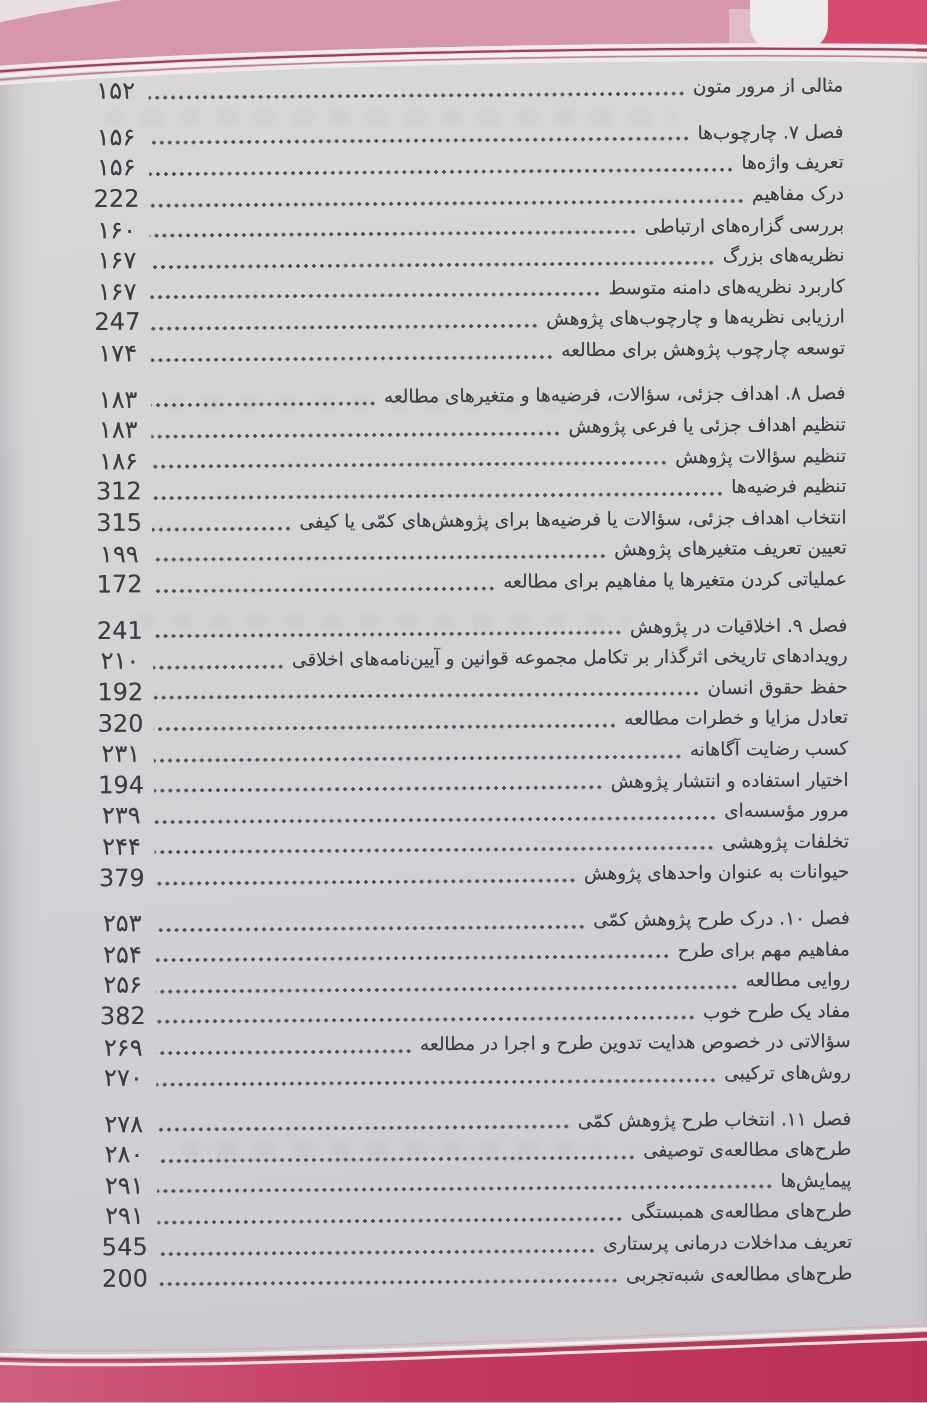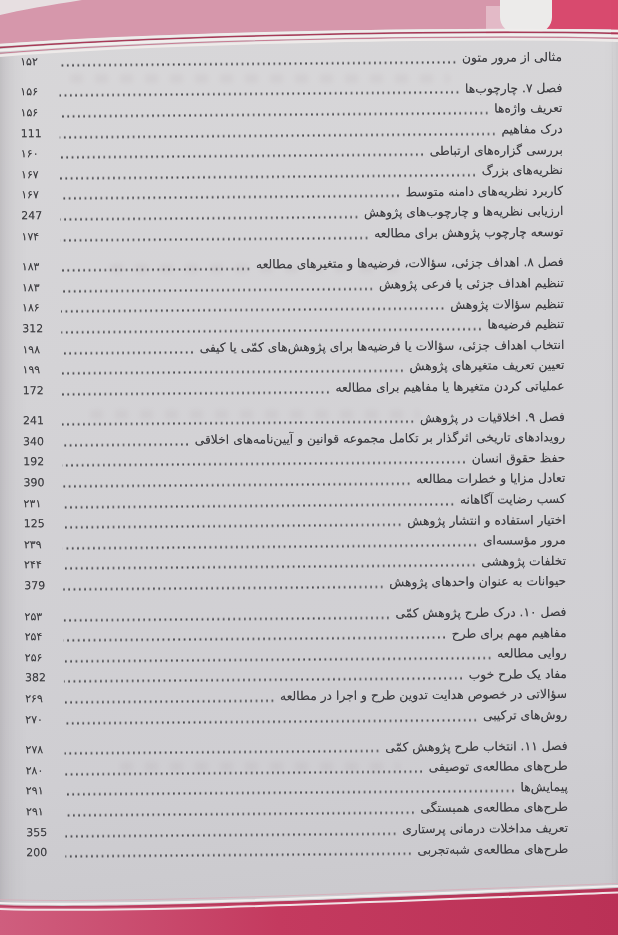--- a/index.html
+++ b/index.html
@@ -34,23 +34,24 @@
     white-space:nowrap;font-size:12.3px;line-height:1;
     text-shadow:0 0 .4px rgba(61,61,65,.55);
   }
   .leader{
     flex:1 1 auto;height:14px;margin:0 5px;min-width:10px;
     background-image:radial-gradient(circle,#4b4b4f 1.02px,rgba(0,0,0,0) 1.32px);
     background-size:5.3px 5.3px;background-repeat:repeat-x;
     background-position:right 8.5px;
   }
   .num{
-    min-width:34px;text-align:left;direction:ltr;
-    font-size:11px;line-height:1;
+    min-width:34px;text-align:center;direction:ltr;
+    font-size:16px;line-height:1;
     text-shadow:0 0 .4px rgba(61,61,65,.5);
+    margin-left:40px;
   }
   .ghost{
     position:absolute;height:9px;border-radius:4px;pointer-events:none;
     background:repeating-linear-gradient(90deg,rgba(125,102,112,.20) 0 13px,rgba(125,102,112,0) 13px 25px);
     filter:blur(2.6px);opacity:.30;
   }
 </style>
 </head>
 <body>
 
@@ -85,21 +86,21 @@
           <span class="num">۱۵۶</span>
         </div>
         <div class="row">
           <span class="title">تعریف واژه‌ها</span>
           <span class="leader"></span>
           <span class="num">۱۵۶</span>
         </div>
         <div class="row">
           <span class="title">درک مفاهیم</span>
           <span class="leader"></span>
-          <span class="num">111</span>
+          <span class="num">222</span>
         </div>
         <div class="row">
           <span class="title">بررسی گزاره‌های ارتباطی</span>
           <span class="leader"></span>
           <span class="num">۱۶۰</span>
         </div>
         <div class="row">
           <span class="title">نظریه‌های بزرگ</span>
           <span class="leader"></span>
           <span class="num">۱۶۷</span>
@@ -137,21 +138,21 @@
           <span class="num">۱۸۶</span>
         </div>
         <div class="row">
           <span class="title">تنظیم فرضیه‌ها</span>
           <span class="leader"></span>
           <span class="num">312</span>
         </div>
         <div class="row">
           <span class="title">انتخاب اهداف جزئی، سؤالات یا فرضیه‌ها برای پژوهش‌های کمّی یا کیفی</span>
           <span class="leader"></span>
-          <span class="num">۱۹۸</span>
+          <span class="num">315</span>
         </div>
         <div class="row">
           <span class="title">تعیین تعریف متغیرهای پژوهش</span>
           <span class="leader"></span>
           <span class="num">۱۹۹</span>
         </div>
         <div class="row">
           <span class="title">عملیاتی کردن متغیرها یا مفاهیم برای مطالعه</span>
           <span class="leader"></span>
           <span class="num">172</span>
@@ -159,41 +160,41 @@
       </div>
       <div class="sec">
         <div class="row chapter">
           <span class="title">فصل ۹. اخلاقیات در پژوهش</span>
           <span class="leader"></span>
           <span class="num">241</span>
         </div>
         <div class="row">
           <span class="title">رویدادهای تاریخی اثرگذار بر تکامل مجموعه قوانین و آیین‌نامه‌های اخلاقی</span>
           <span class="leader"></span>
-          <span class="num">340</span>
+          <span class="num">۲۱۰</span>
         </div>
         <div class="row">
           <span class="title">حفظ حقوق انسان</span>
           <span class="leader"></span>
           <span class="num">192</span>
         </div>
         <div class="row">
           <span class="title">تعادل مزایا و خطرات مطالعه</span>
           <span class="leader"></span>
-          <span class="num">390</span>
+          <span class="num">320</span>
         </div>
         <div class="row">
           <span class="title">کسب رضایت آگاهانه</span>
           <span class="leader"></span>
           <span class="num">۲۳۱</span>
         </div>
         <div class="row">
           <span class="title">اختیار استفاده و انتشار پژوهش</span>
           <span class="leader"></span>
-          <span class="num">125</span>
+          <span class="num">194</span>
         </div>
         <div class="row">
           <span class="title">مرور مؤسسه‌ای</span>
           <span class="leader"></span>
           <span class="num">۲۳۹</span>
         </div>
         <div class="row">
           <span class="title">تخلفات پژوهشی</span>
           <span class="leader"></span>
           <span class="num">۲۴۴</span>
@@ -253,21 +254,21 @@
           <span class="num">۲۹۱</span>
         </div>
         <div class="row">
           <span class="title">طرح‌های مطالعه‌ی همبستگی</span>
           <span class="leader"></span>
           <span class="num">۲۹۱</span>
         </div>
         <div class="row">
           <span class="title">تعریف مداخلات درمانی پرستاری</span>
           <span class="leader"></span>
-          <span class="num">355</span>
+          <span class="num">545</span>
         </div>
         <div class="row">
           <span class="title">طرح‌های مطالعه‌ی شبه‌تجربی</span>
           <span class="leader"></span>
           <span class="num">200</span>
         </div>
       </div>
     </div>
 
   <div class="ghost" style="top:74px;left:70px;width:380px;"></div>

